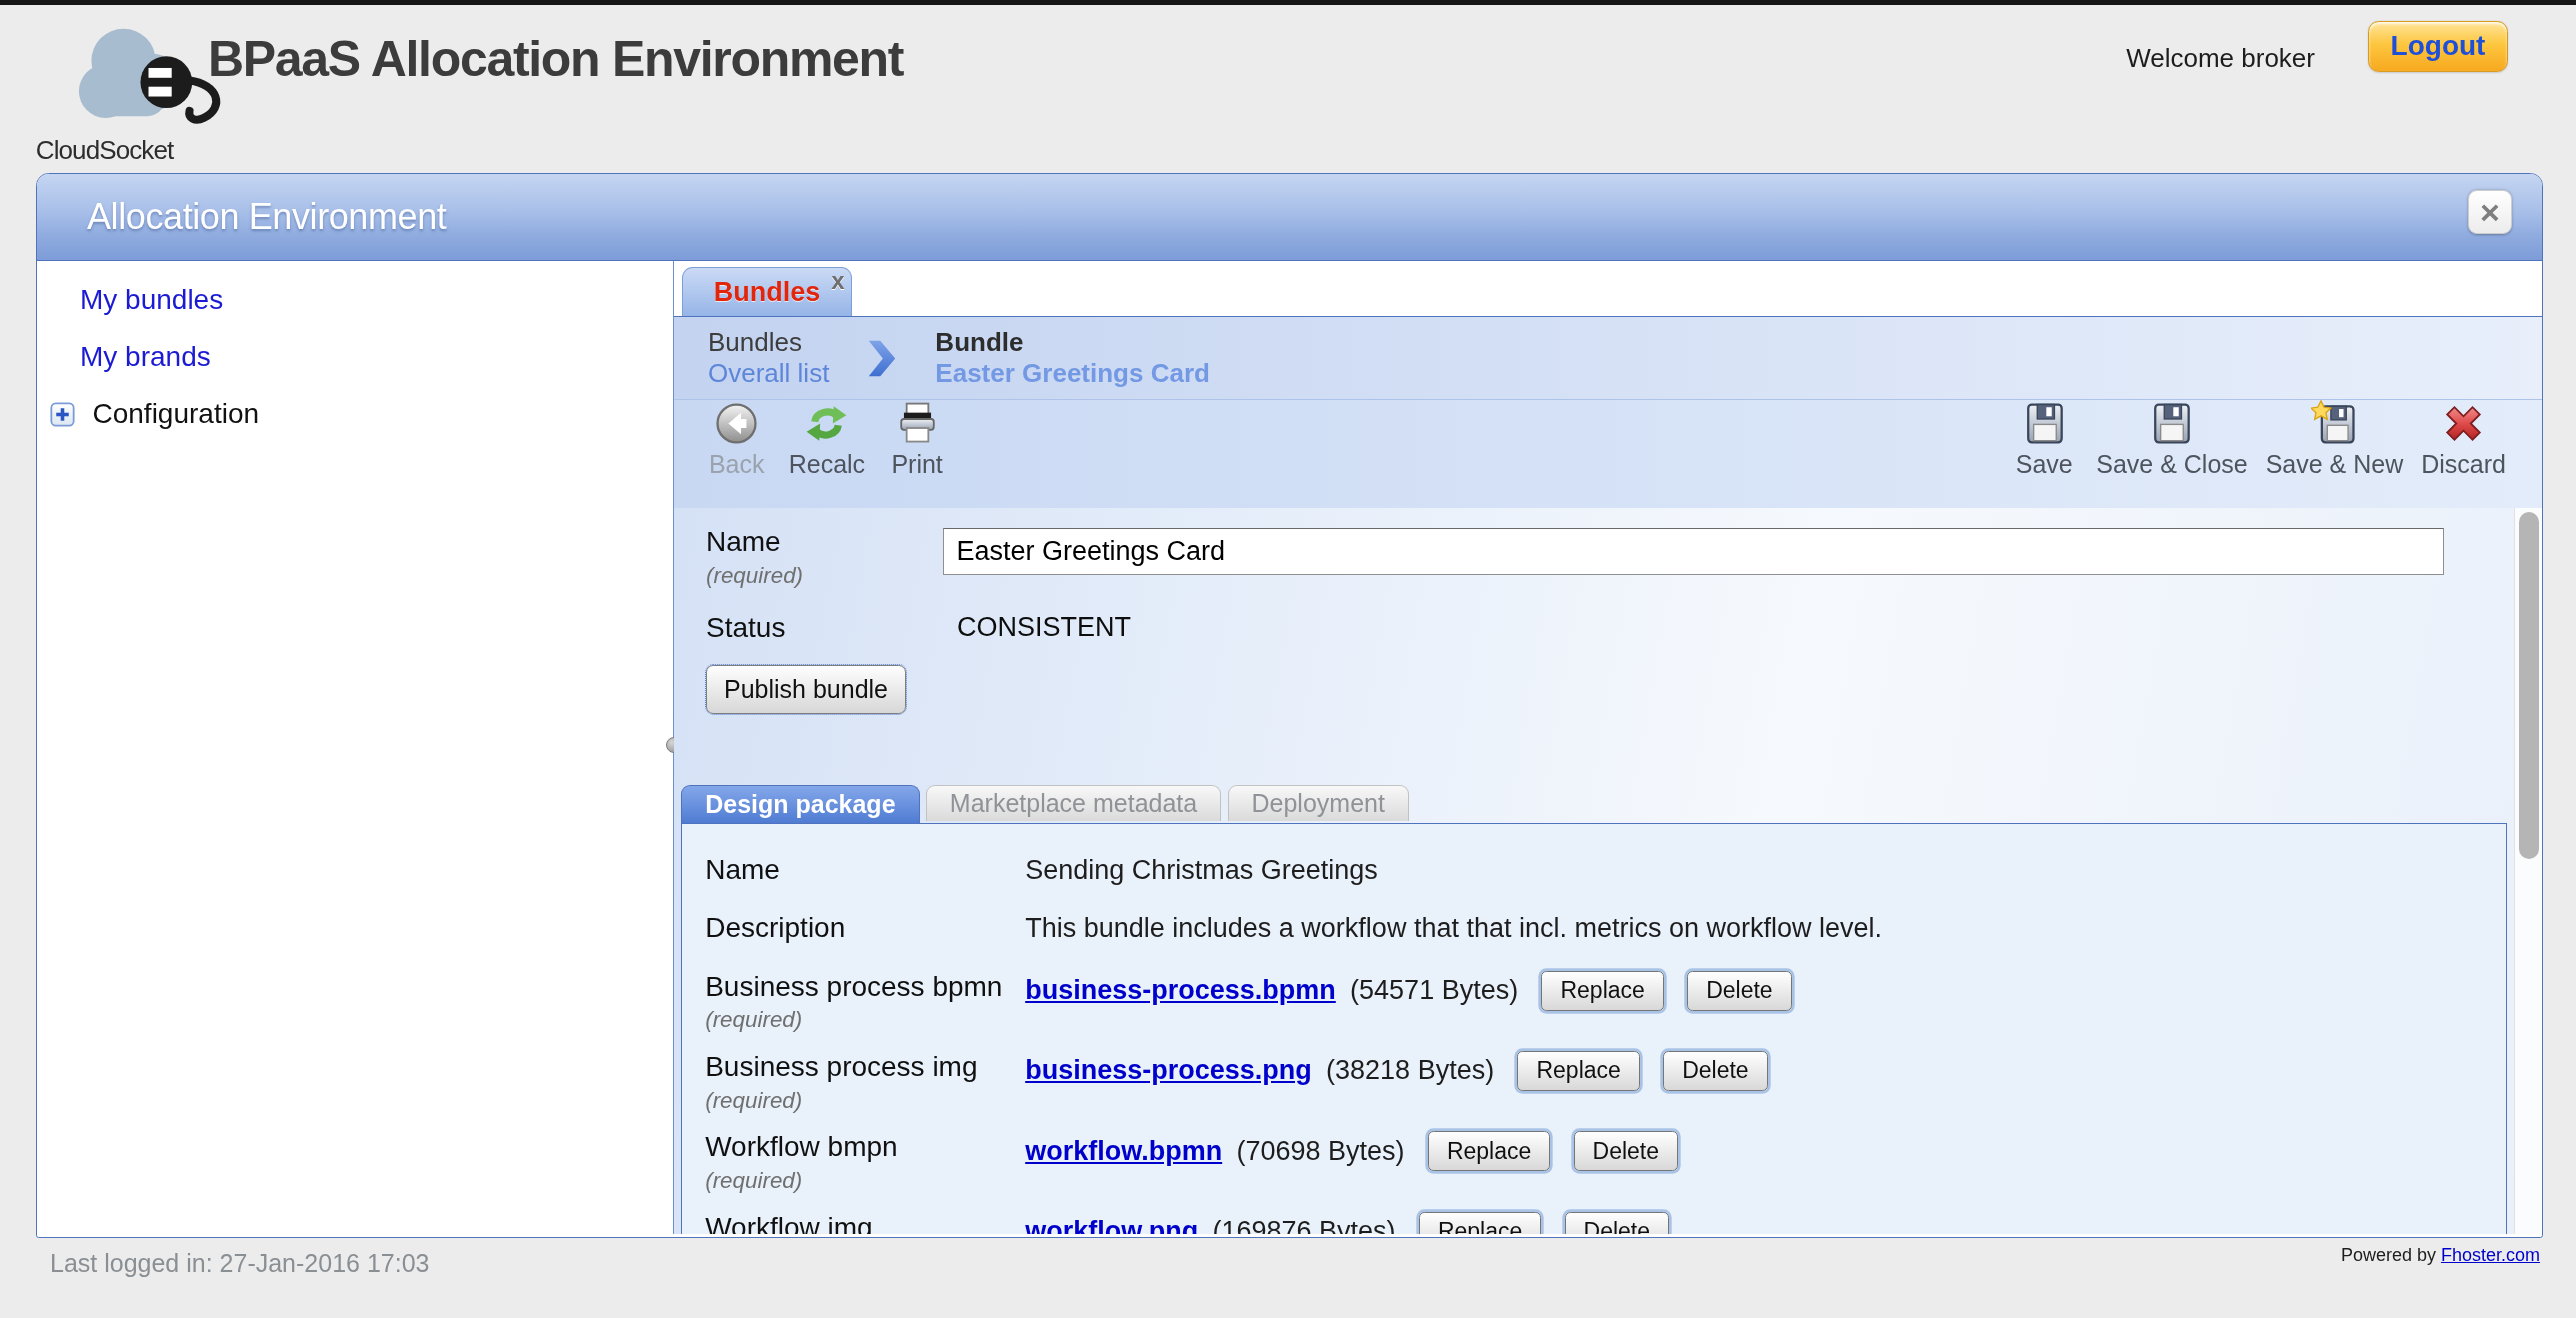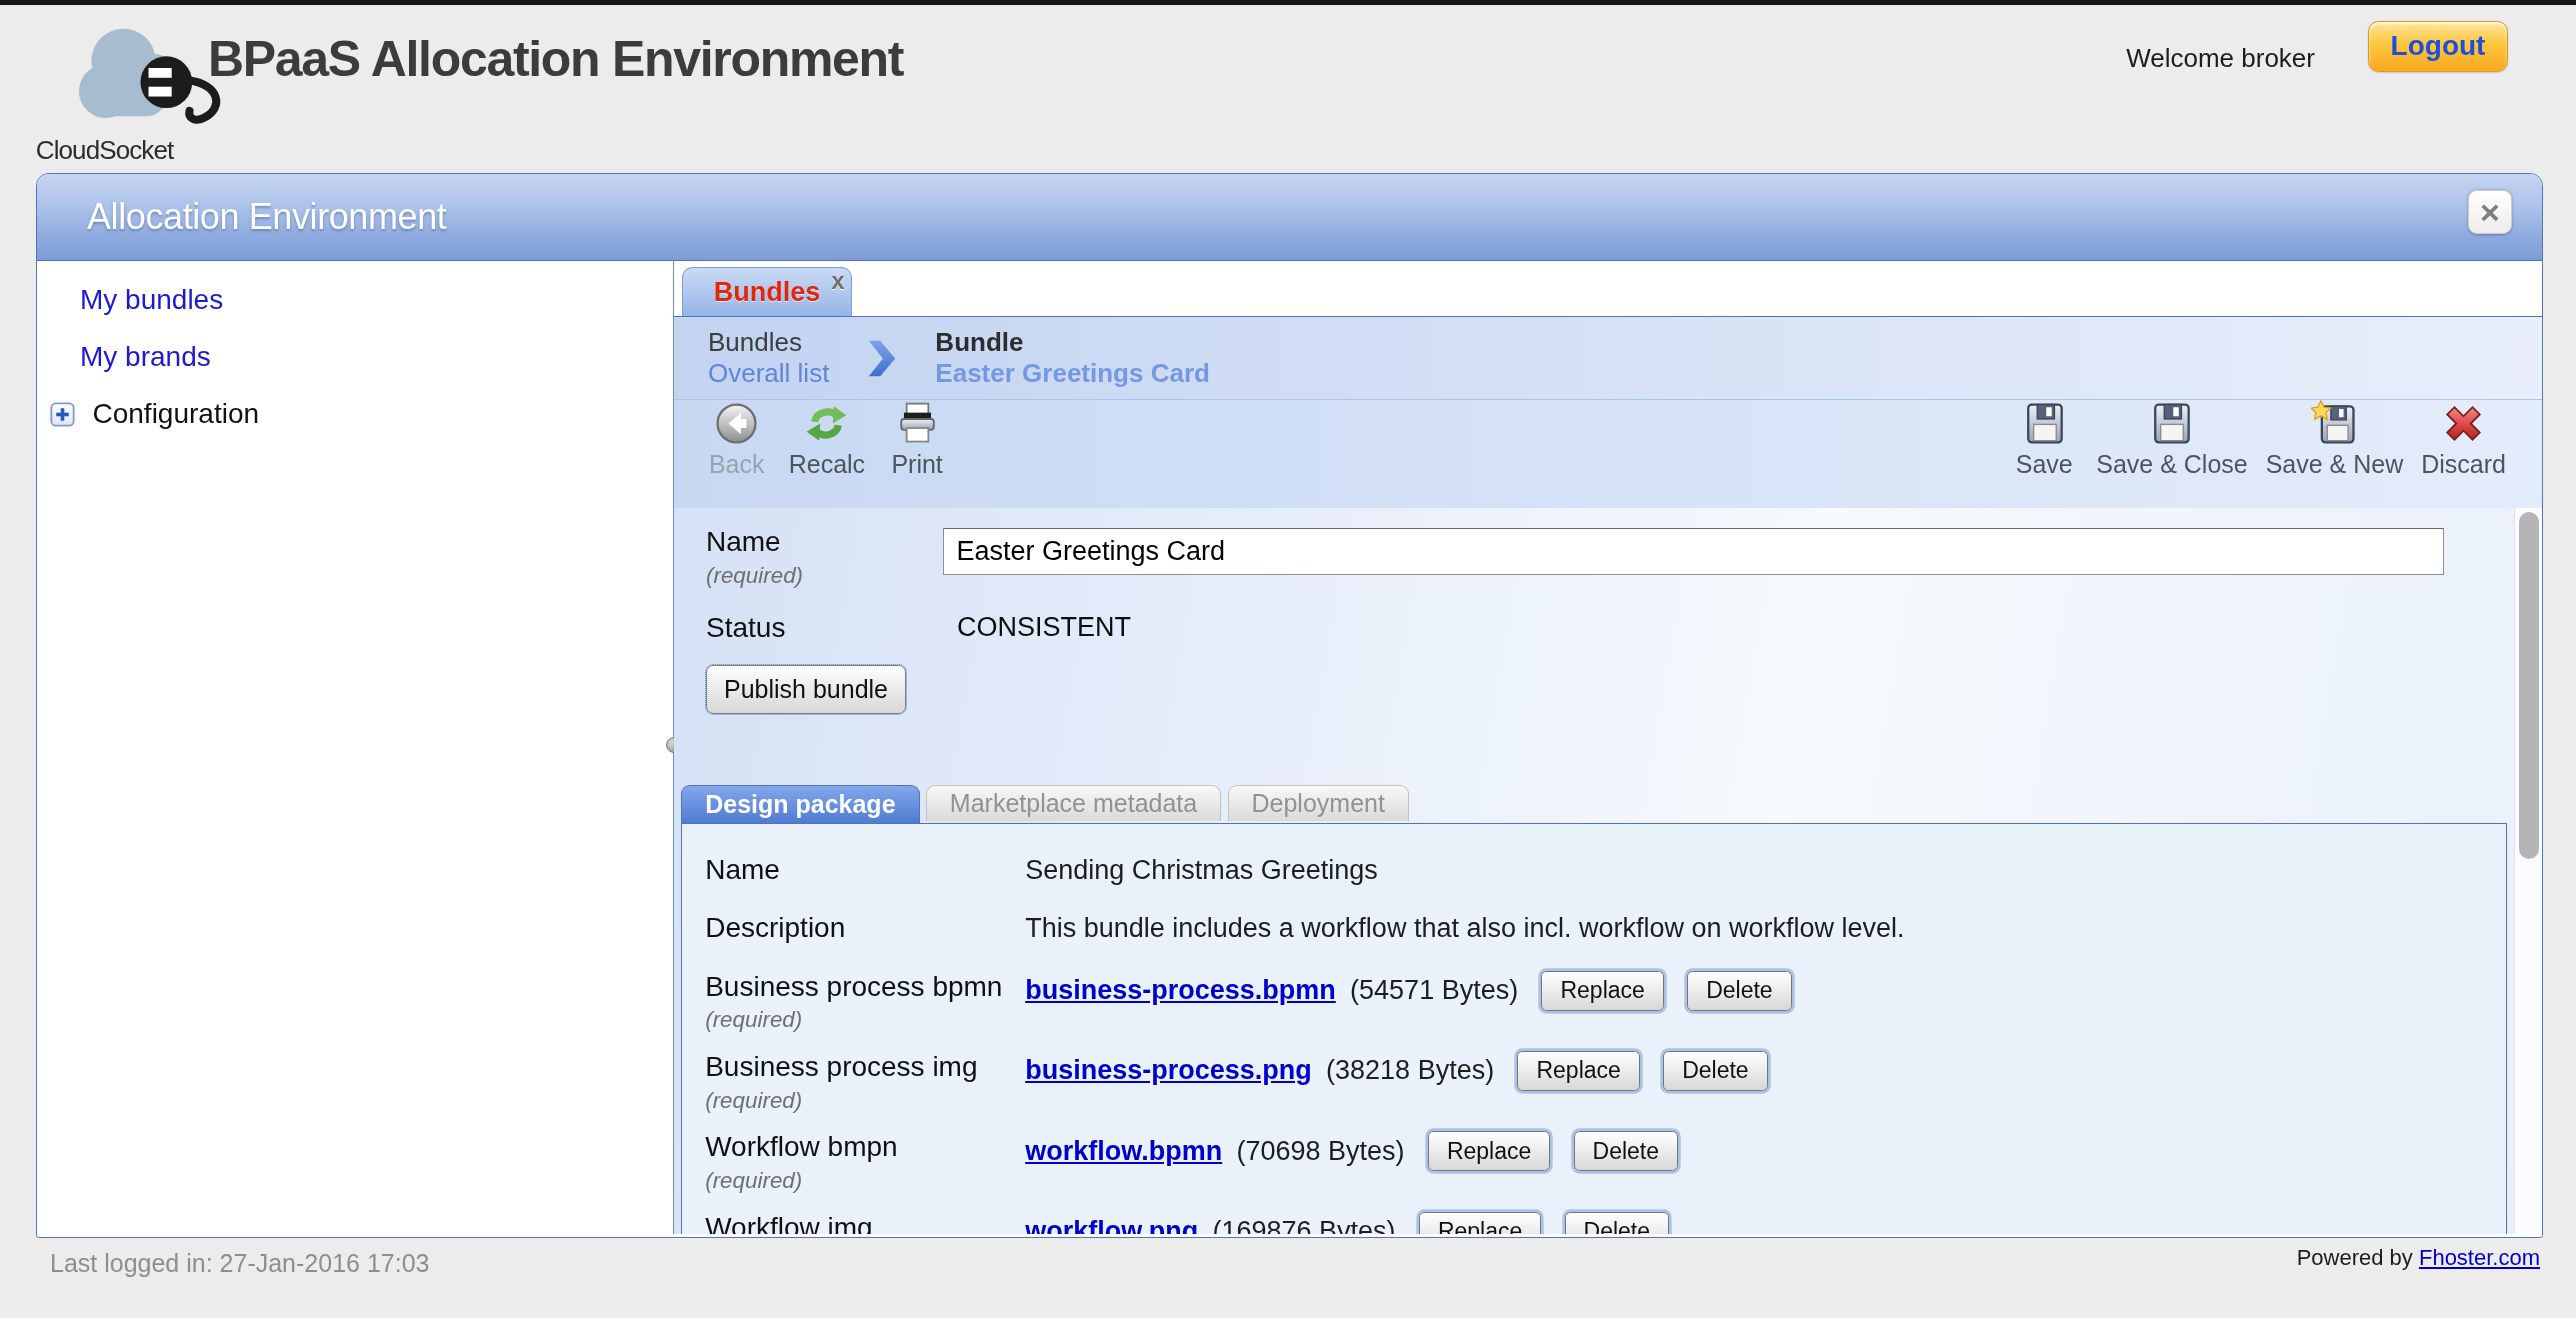--- a/index.html
+++ b/index.html
@@ -116,21 +116,21 @@
     background:linear-gradient(#ffffff,#d8d8d8); border:0.9px solid #757575; border-radius:5.4px;
     box-shadow:0 0 0 2.7px #a9c3e6; cursor:pointer; white-space:nowrap; }
 
   .v-scrollbar { position:absolute; right:0; top:0; bottom:0; width:28px;
     background:#fbfcfd; border-left:0.9px solid #e2e2e2; }
   .v-thumb { position:absolute; left:3.6px; top:3.6px; width:20.6px; height:347px;
     background:#b5b5b5; border-radius:10.7px; cursor:pointer; }
 
   
   .footer-left { position:absolute; left:50px; top:1249px; font-size:25px; color:#8a8f94; }
-  .footer-right { position:absolute; right:36px; top:1245px; font-size:22px; color:#1d1d1d; }
+  .footer-right { position:absolute; right:36px; top:1245px; font-size:18px; color:#1d1d1d; }
   .footer-right a { color:#0000cc; text-decoration:underline; cursor:pointer; }
 </style>
 </head>
 <body>
 
 <svg width="0" height="0" style="position:absolute">
   <defs>
     <linearGradient id="gMetal" x1="0" y1="0" x2="0" y2="1">
       <stop offset="0" stop-color="#eef1f5"></stop>
         <stop offset="0.5" stop-color="#c3cad6"></stop>
@@ -305,21 +305,21 @@
 
           <div class="design-panel">
 
             <div class="dp-row textrow">
               <div class="dp-label">Name</div>
               <div class="dp-value">Sending Christmas Greetings</div>
             </div>
 
             <div class="dp-row textrow">
               <div class="dp-label">Description</div>
-              <div class="dp-value">This bundle includes a workflow that also incl. workflow on workflow level.</div>
+              <div class="dp-value">This bundle includes a workflow that that incl. metrics on workflow level.</div>
             </div>
 
             <div class="dp-row filerow">
               <div class="dp-label">
                 <span>Business process bpmn</span>
                 <span class="req">(required)</span>
               </div>
               <div class="file-line">
                 <span class="file-link">business-process.bpmn</span>
                 <span class="file-size">(54571 Bytes)</span>

